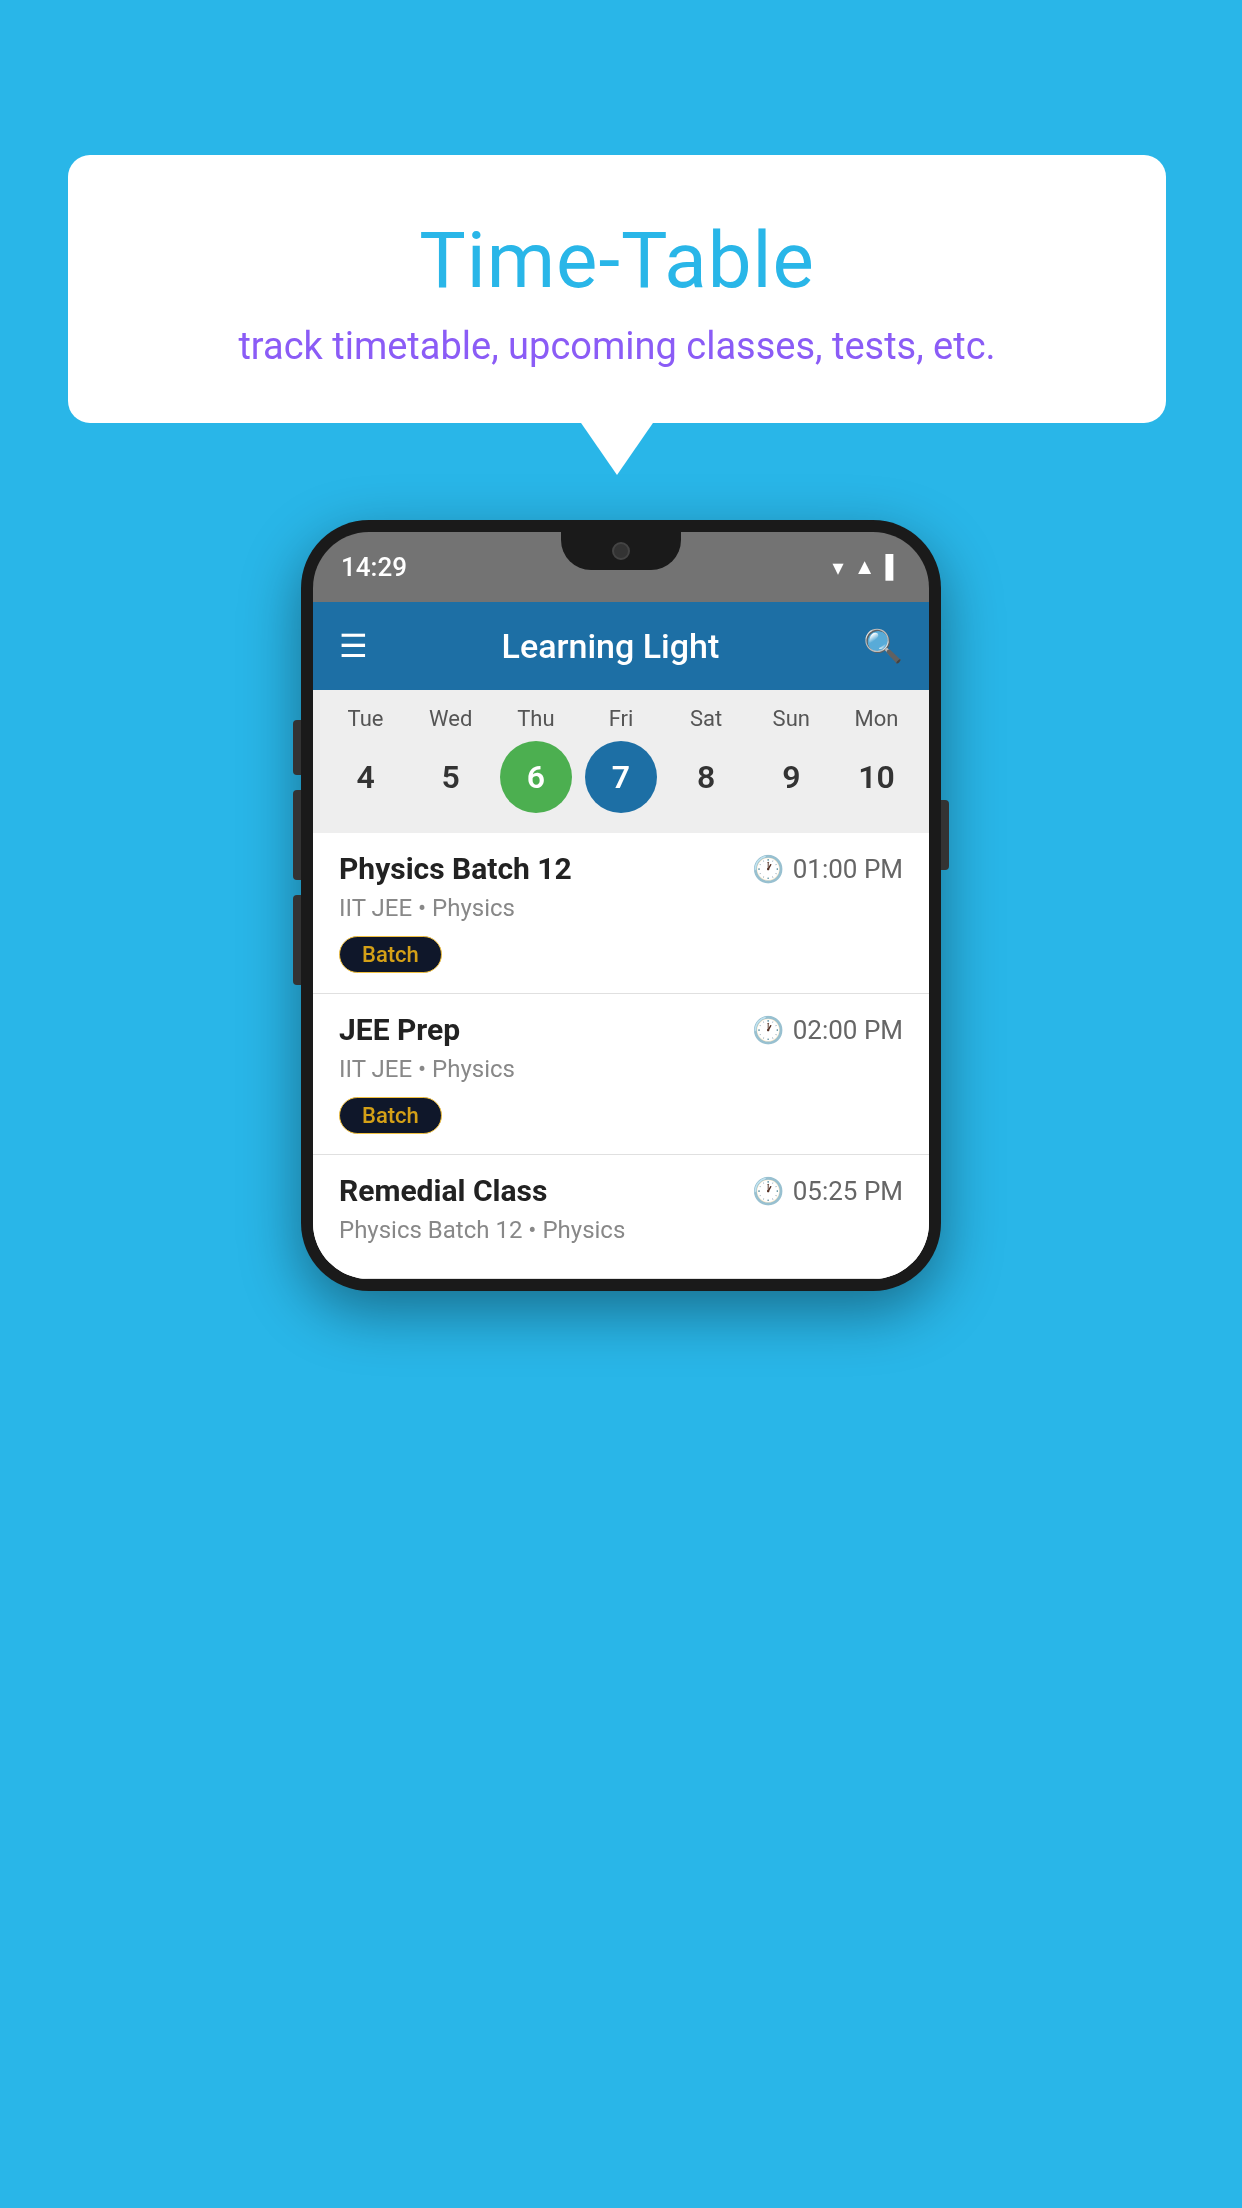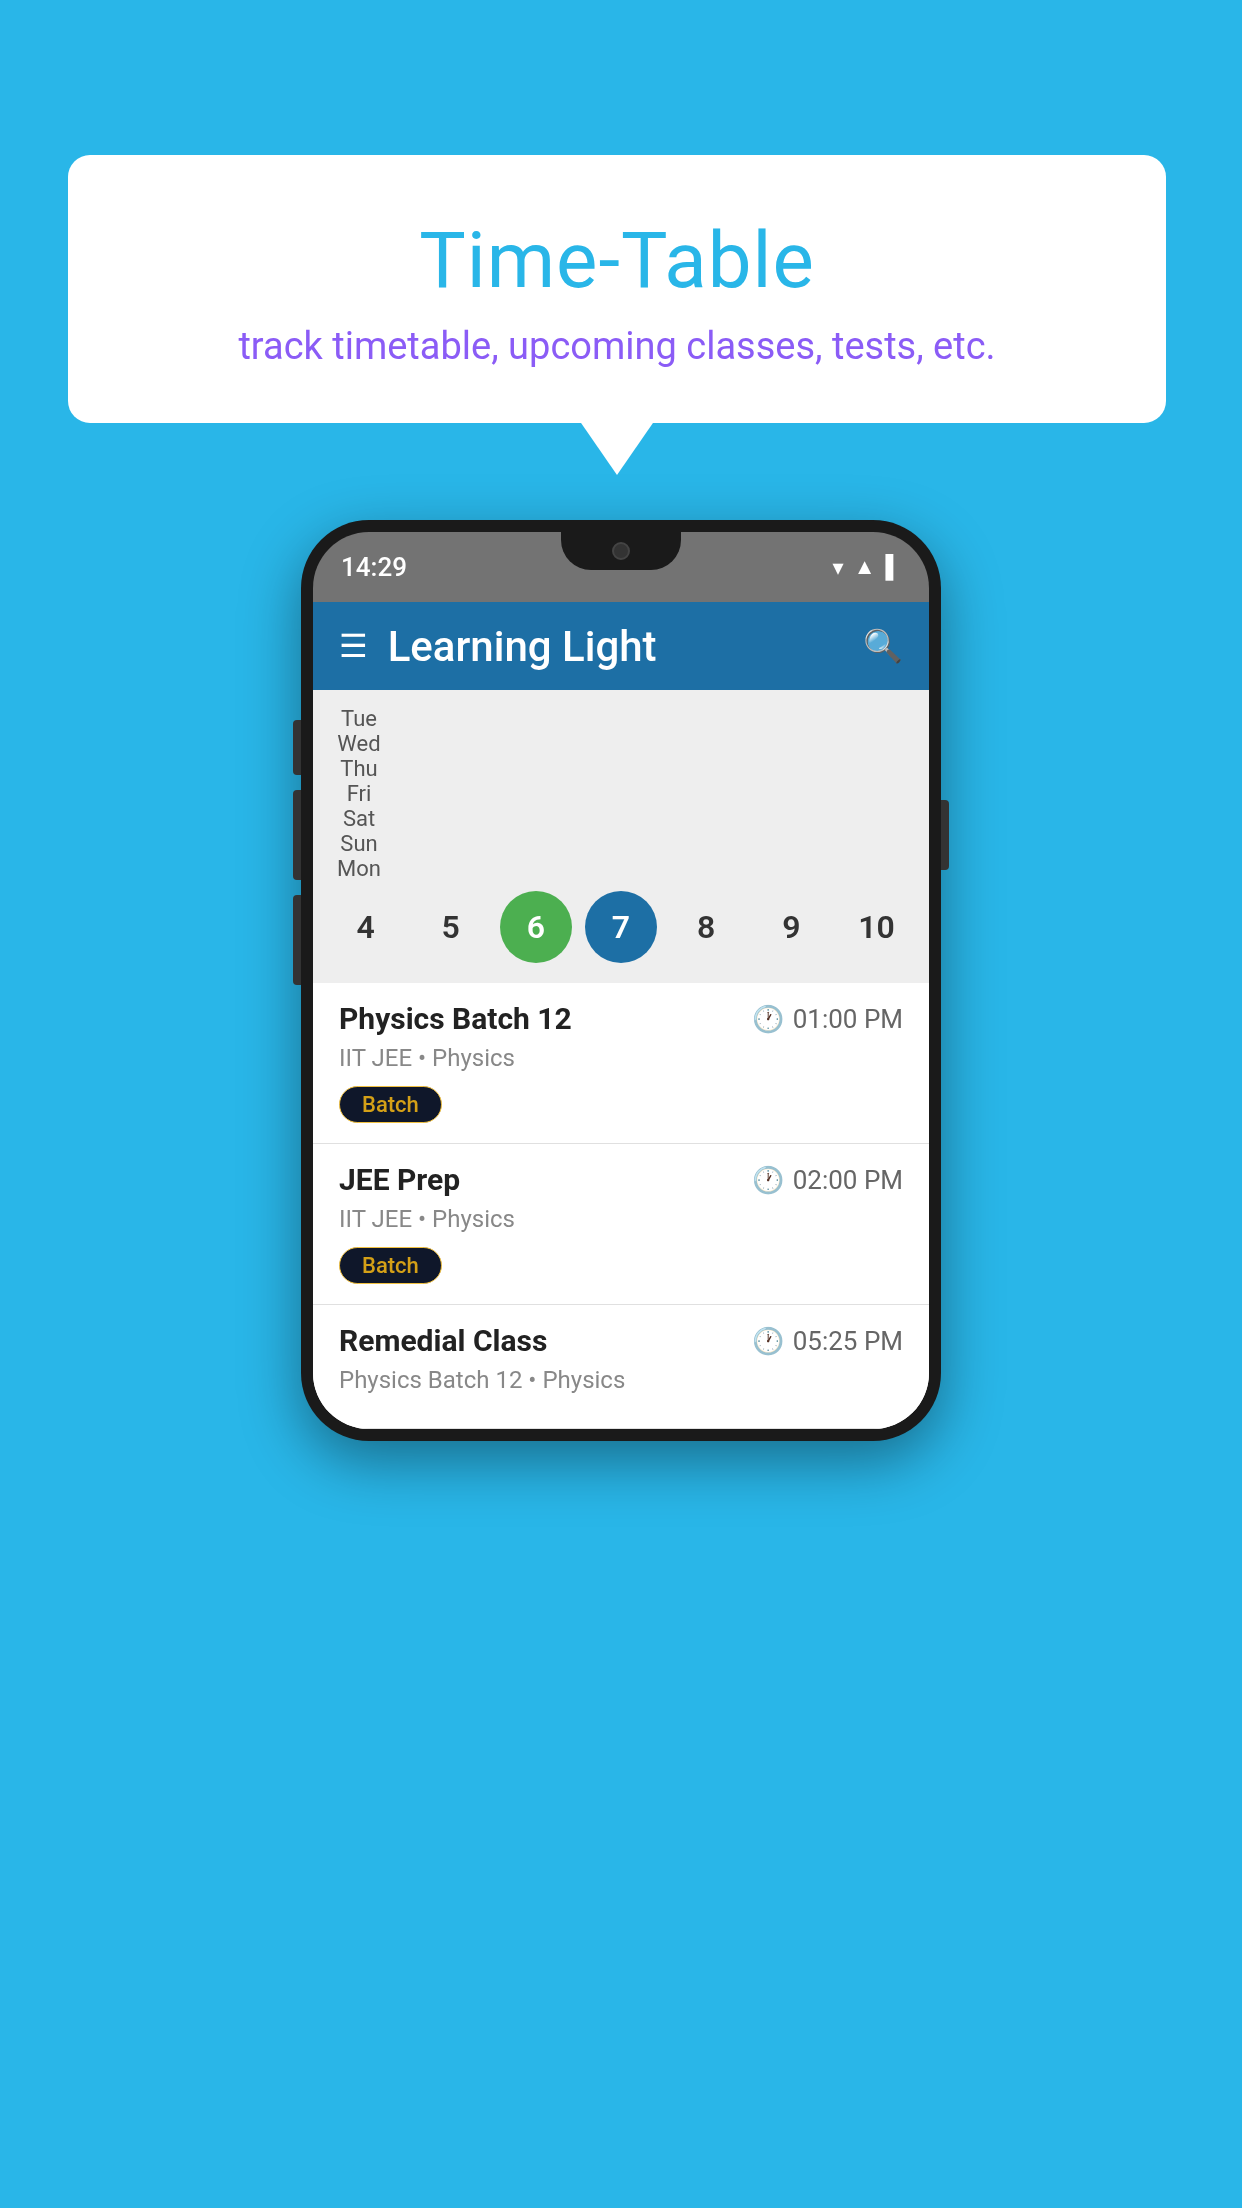--- a/index.html
+++ b/index.html
@@ -144,43 +144,42 @@
     }
 
     .hamburger-icon {
       color: white;
       font-size: 32px;
       cursor: pointer;
     }
 
     .app-title {
       color: white;
-      font-size: 42px;
+      font-size: 34px;
       font-weight: 500;
       flex: 1;
-      text-align: left;
+      text-align: center;
       margin-right: 10px;
     }
 
     .search-icon {
       color: white;
       font-size: 32px;
     }
 
     
     .calendar-section {
       background: #eeeeee;
       padding: 16px 10px 8px;
     }
 
     .days-row {
       display: flex;
       justify-content: space-around;
       margin-bottom: 10px;
-      flex-direction: column;
     }
 
     .day-header {
       font-size: 22px;
       color: #555;
       width: 72px;
       text-align: center;
       font-weight: 400;
     }
 

